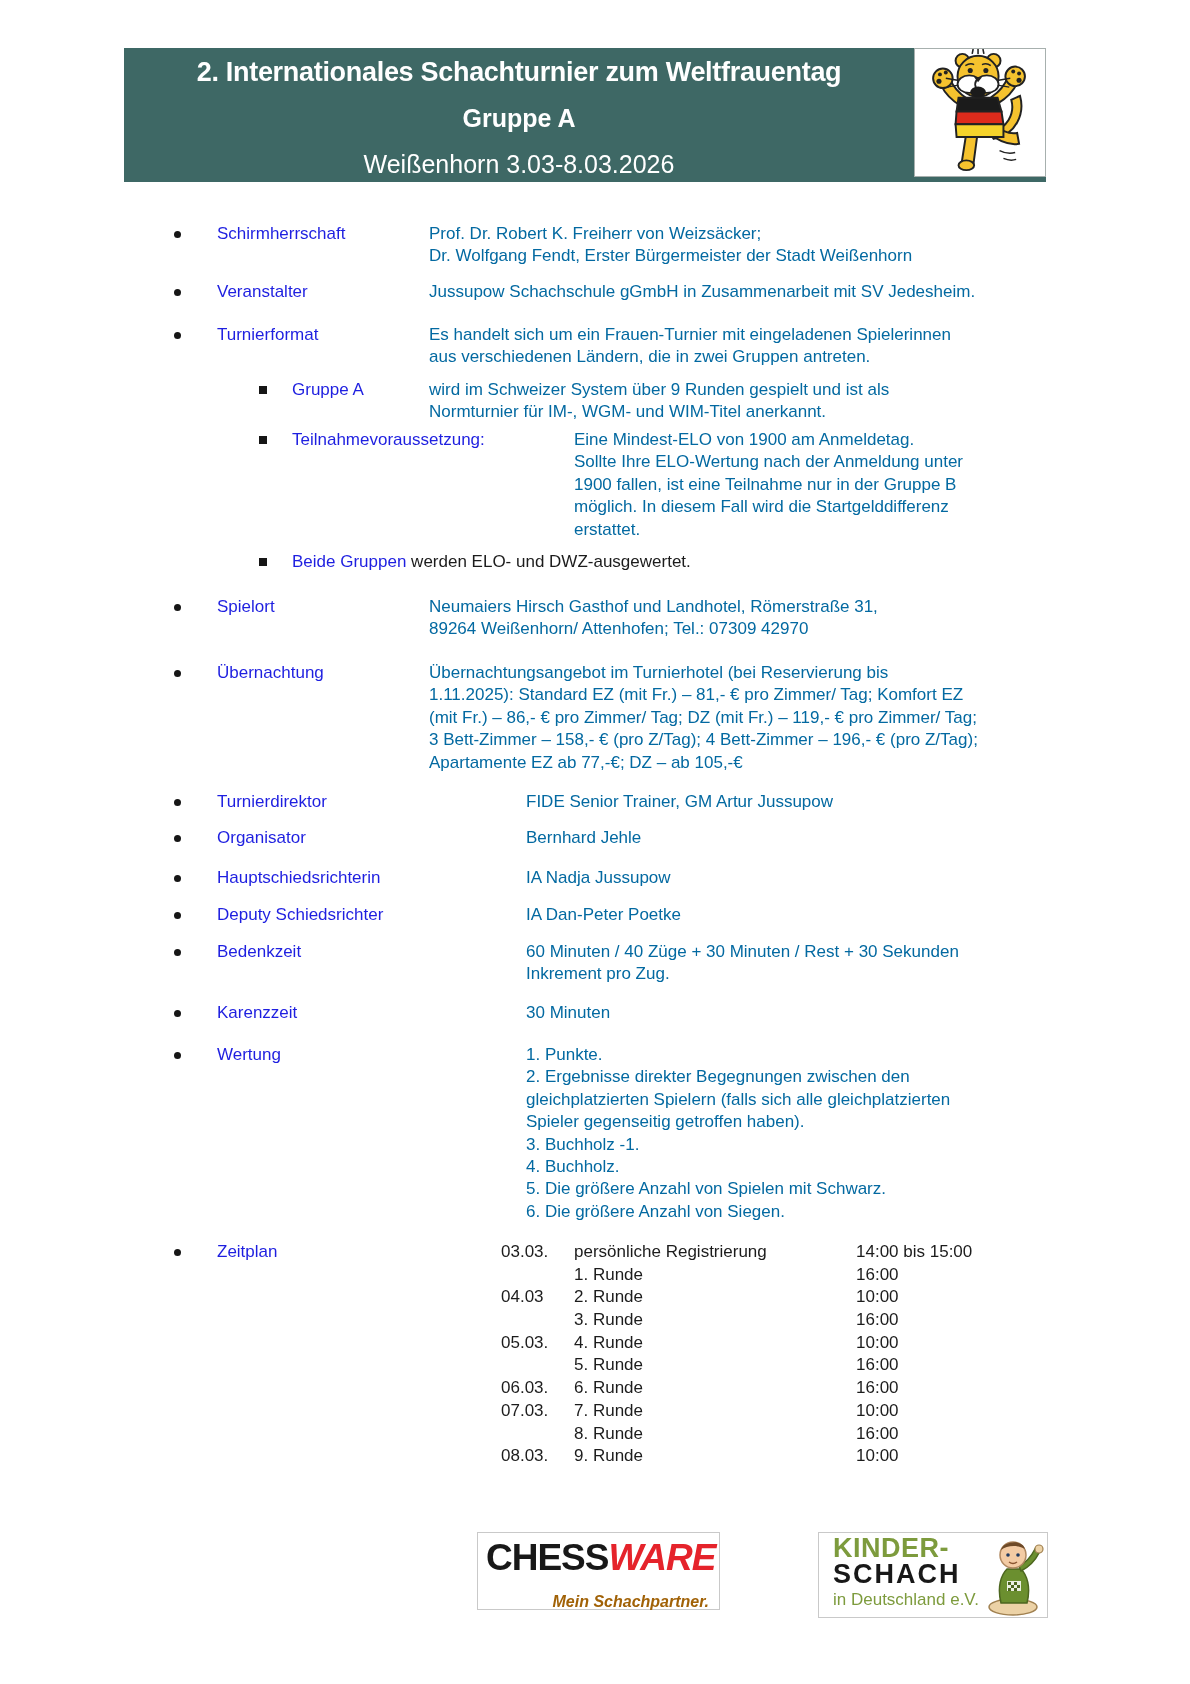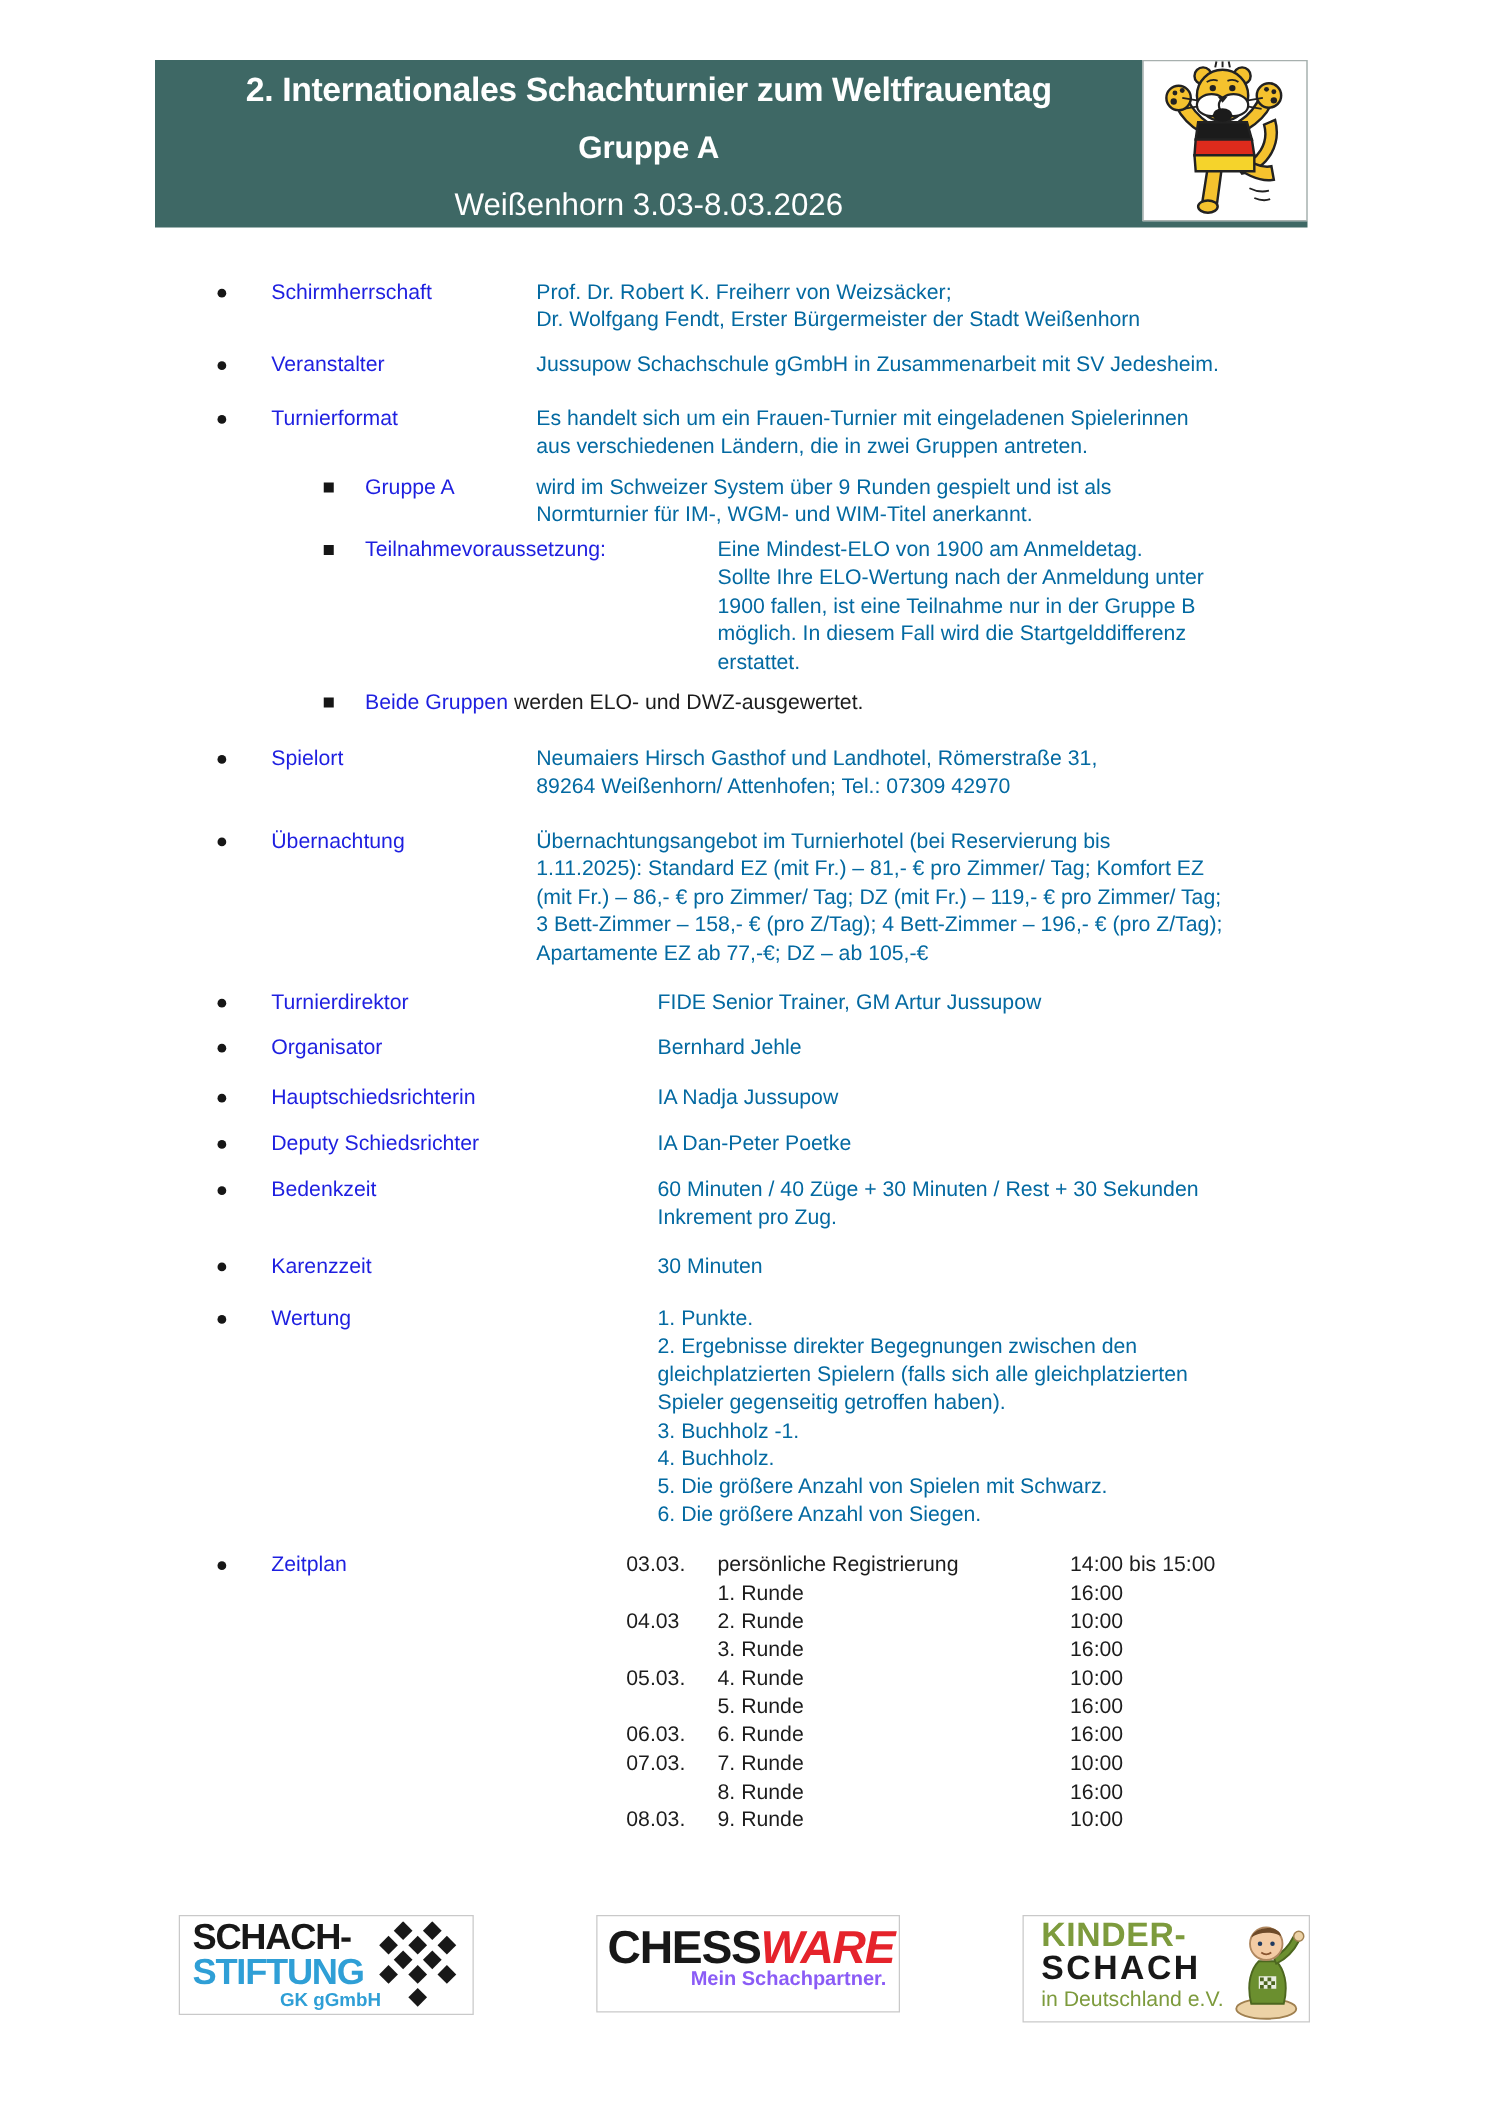--- a/index.html
+++ b/index.html
@@ -39,21 +39,21 @@
   .logo1{left:143px;top:1532px;width:236px;height:80px;}
   .logo1 .l1{position:absolute;left:10px;top:2px;font-size:29px;font-weight:800;letter-spacing:-1px;color:#181818;line-height:30px;}
   .logo1 .l2{position:absolute;left:10px;top:30px;font-size:29px;font-weight:800;letter-spacing:-1px;color:#2f9fd6;line-height:30px;}
   .logo1 .l3{position:absolute;left:80px;top:59px;font-size:15px;font-weight:bold;color:#2f9fd6;}
   .logo1 svg{position:absolute;right:4px;top:4px;}
 
   .logo2{left:477px;top:1532px;width:243px;height:78px;}
   .logo2 .cw{position:absolute;left:8px;top:6px;font-size:37px;font-weight:800;letter-spacing:-1px;line-height:38px;white-space:nowrap;}
   .logo2 .cw .black{color:#181818;}
   .logo2 .cw .red{color:#e5232b;font-style:italic;}
-  .logo2 .tag{position:absolute;right:10px;top:42px;font-size:16px;font-weight:bold;color:#8b5cf6;}
+  .logo2 .tag{position:absolute;right:10px;top:60px;font-size:16px;font-weight:bold;font-style:italic;color:#a16207;}
 
   .logo3{left:818px;top:1532px;width:230px;height:86px;text-align:right;}
   .logo3 .k1{position:absolute;left:14px;top:2px;font-size:27px;font-weight:800;color:#7d9b3d;line-height:27px;letter-spacing:0.5px;}
   .logo3 .k2{position:absolute;left:14px;top:28px;font-size:27px;font-weight:800;color:#181818;line-height:27px;letter-spacing:2px;}
   .logo3 .k3{position:absolute;left:14px;top:57px;font-size:17px;color:#7d9b3d;}
   .logo3 svg{position:absolute;right:2px;top:2px;}
 </style>
 </head>
 <body>
 
@@ -272,40 +272,20 @@
       <span class="zevent">8. Runde</span>
       <span class="ztime">16:00</span>
     </div>
     <div class="zrow" style="top:204px">
       <span class="zdate">08.03.</span>
       <span class="zevent">9. Runde</span>
       <span class="ztime">10:00</span>
     </div>
   </div>
 
-  <div class="logo logo1">
-    <div class="l1">SCHACH-</div>
-    <div class="l2">STIFTUNG</div>
-    <div class="l3">GK gGmbH</div>
-    <svg width="78" height="70" viewBox="0 0 90 84">
-      <g fill="#181818">
-        <path d="M30 0 l9 9 l-9 9 l-9 -9 Z"></path>
-          <path d="M58 0 l9 9 l-9 9 l-9 -9 Z"></path>
-        <path d="M16 14 l9 9 l-9 9 l-9 -9 Z"></path>
-          <path d="M44 14 l9 9 l-9 9 l-9 -9 Z"></path>
-          <path d="M72 14 l9 9 l-9 9 l-9 -9 Z"></path>
-        <path d="M30 28 l9 9 l-9 9 l-9 -9 Z"></path>
-          <path d="M58 28 l9 9 l-9 9 l-9 -9 Z"></path>
-        <path d="M16 42 l9 9 l-9 9 l-9 -9 Z"></path>
-          <path d="M44 42 l9 9 l-9 9 l-9 -9 Z"></path>
-          <path d="M72 42 l9 9 l-9 9 l-9 -9 Z"></path>
-        <path d="M44 64 l9 9 l-9 9 l-9 -9 Z"></path>
-      </g>
-    </svg>
-  </div>
 
   <div class="logo logo2">
     <div class="cw">
       <span class="black">CHESS</span><span class="red">WARE</span>
     </div>
     <div class="tag">Mein Schachpartner.</div>
   </div>
 
   <div class="logo logo3">
     <div class="k1">KINDER-</div>

